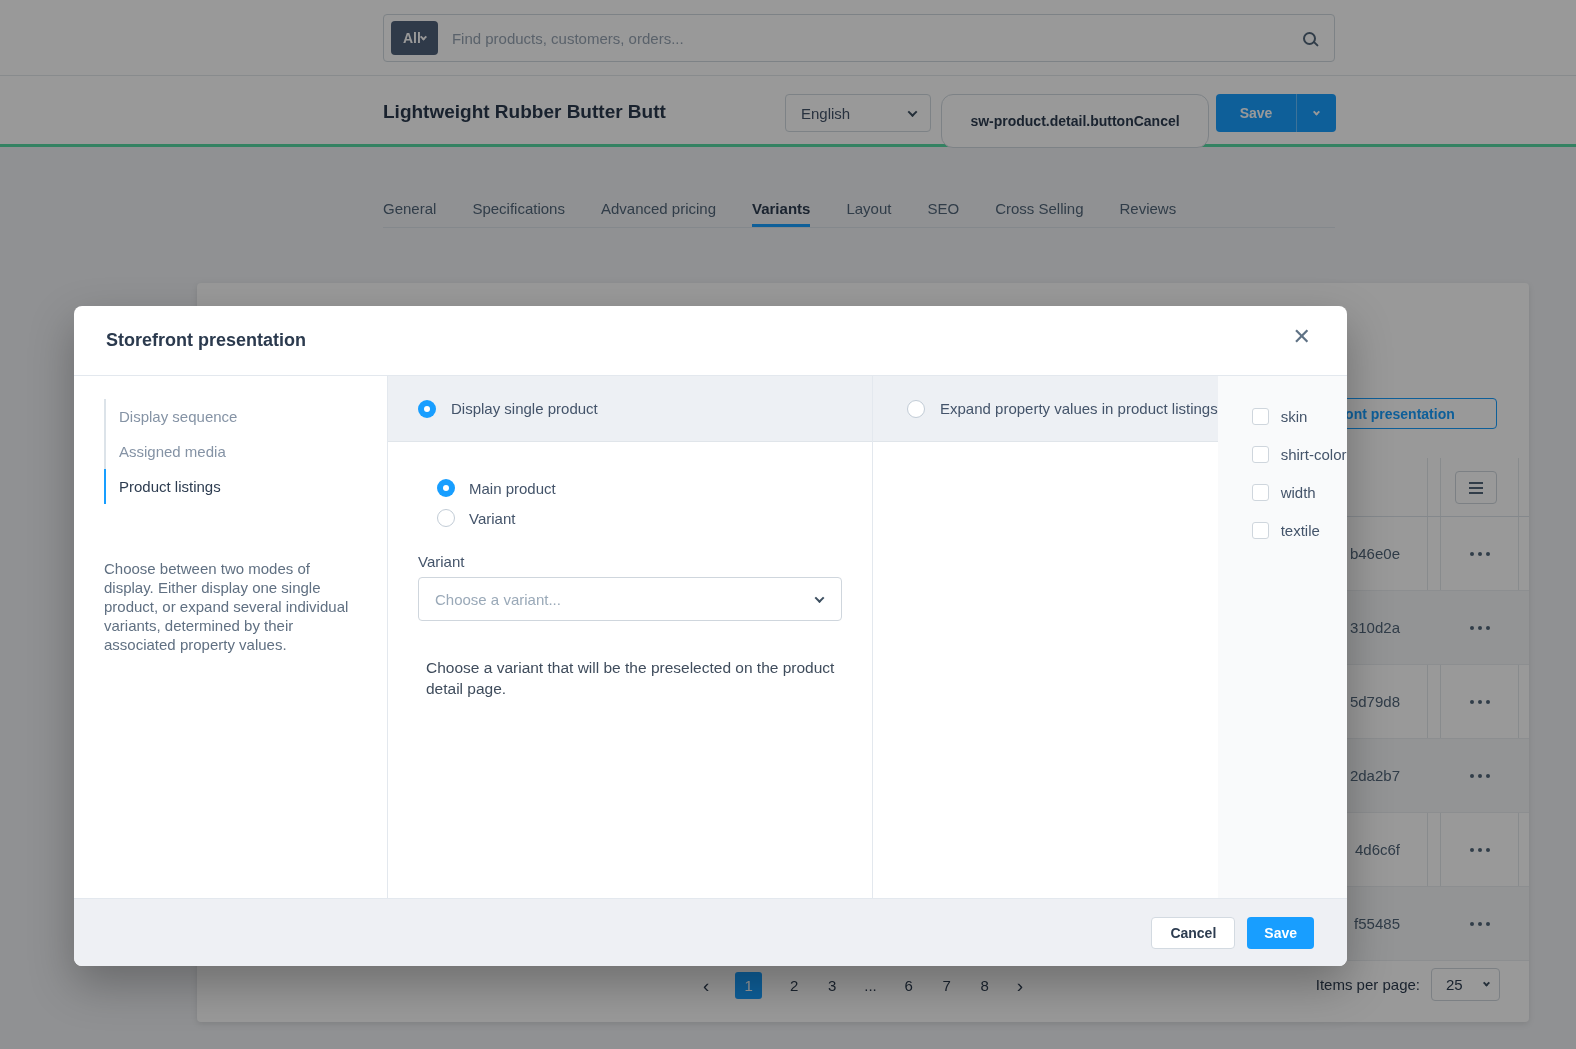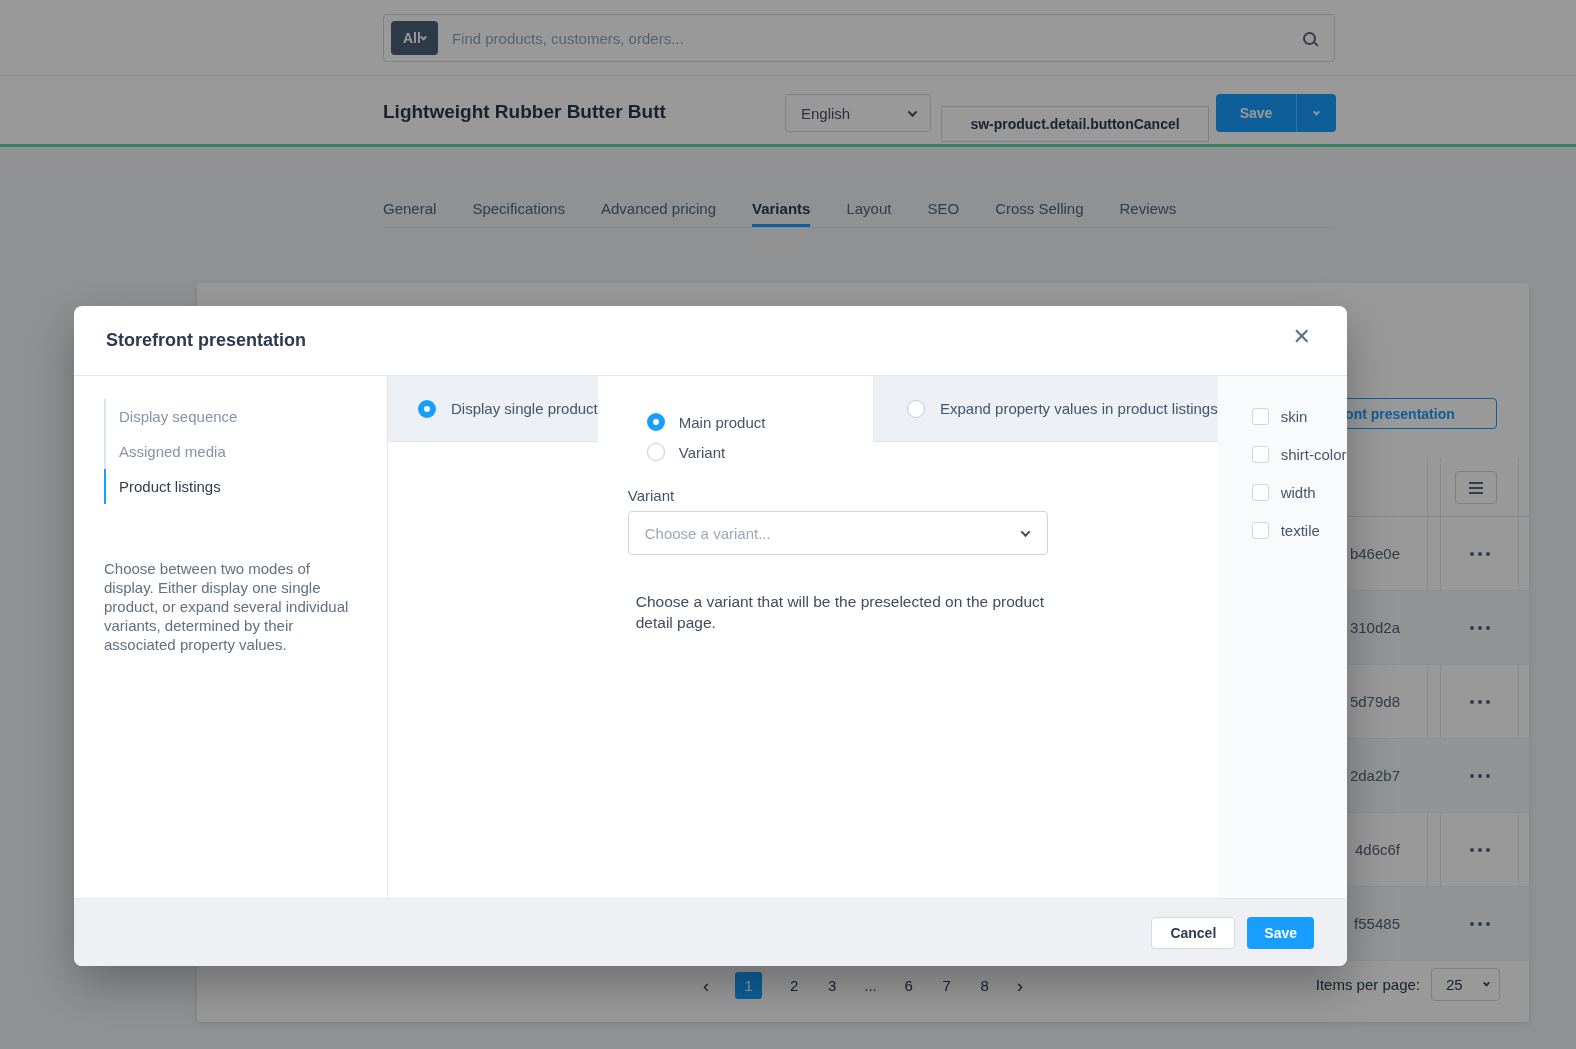--- a/index.html
+++ b/index.html
@@ -16,21 +16,21 @@
   .chev.sm { width:5px; height:5px; }
   .search-input { flex:1; border:none; outline:none; margin-left:14px; font-size:15px; color:#44546a; font-family:inherit; background:transparent; }
   .search-input::placeholder { color:#96a3b2; }
   .mag { position:relative; width:13px; height:13px; border:2px solid #52667a; border-radius:50%; display:inline-block; }
   .mag::after { content:''; position:absolute; width:6px; height:2px; background:#52667a; transform:rotate(45deg); right:-5px; bottom:-2px; border-radius:1px; }
   
   .smartbar { position:absolute; left:0; top:76px; width:1576px; height:71px; background:#fff; border-bottom:3px solid #57d9a3; }
   .sb-title { position:absolute; left:383px; top:101px; font-size:19px; font-weight:700; color:#2b3a4e; }
   .lang-select { position:absolute; left:785px; top:94px; width:146px; height:38px; background:#fff; border:1px solid #d1d9e0; border-radius:4px; display:flex; align-items:center; justify-content:space-between; padding:0 14px 0 15px; font-size:15px; color:#44546a; cursor:pointer; }
   .lang-select .chev { color:#3d4f60; }
-  .cancel-top { position:absolute; left:941px; top:106px; width:268px; height:36px; background:#fff; border:1px solid #d1d9e0; border-radius:0; font-size:14px; font-weight:700; color:#2d3c50; display:flex; align-items:center; justify-content:center; cursor:pointer; }
+  .cancel-top { position:absolute; left:941px; top:94px; width:268px; height:54px; background:#fff; border:1px solid #d1d9e0; border-radius:12px; font-size:14px; font-weight:700; color:#2d3c50; display:flex; align-items:center; justify-content:center; cursor:pointer; }
   .save-split { position:absolute; left:1216px; top:94px; width:120px; height:38px; background:#189eff; border-radius:4px; display:flex; color:#fff; cursor:pointer; }
   .save-main { flex:1; display:flex; align-items:center; justify-content:center; font-size:14px; font-weight:700; }
   .save-arrow { width:40px; display:flex; align-items:center; justify-content:center; border-left:1px solid rgba(255,255,255,0.35); }
   
   .tabs { position:absolute; left:383px; top:190px; width:952px; height:38px; border-bottom:1px solid #dde3e9; display:flex; gap:36px; }
   .tab { display:flex; align-items:center; height:100%; font-size:15px; color:#52667a; border-bottom:3px solid transparent; padding-top:2px; cursor:pointer; white-space:nowrap; }
   .tab.active { color:#2d3c50; font-weight:700; border-bottom-color:#189eff; }
   
   .card { position:absolute; left:197px; top:283px; width:1332px; height:739px; background:#fff; border-radius:4px; box-shadow:0 2px 6px rgba(0,0,0,0.10); }
   .sf-btn { position:absolute; right:32px; top:115px; width:240px; height:31px; border:1px solid #189eff; color:#189eff; border-radius:4px; background:#fff; font-size:14px; font-weight:700; display:flex; align-items:center; justify-content:center; cursor:pointer; white-space:nowrap; }
@@ -57,21 +57,21 @@
   .overlay { position:absolute; inset:0; background:rgba(0,0,0,0.40); z-index:50; }
   .modal { position:absolute; left:74px; top:306px; width:1273px; height:660px; background:#fff; border-radius:8px; z-index:100; box-shadow:0 18px 45px rgba(0,0,0,0.28); overflow:hidden; display:flex; flex-direction:column; }
   .m-head { height:70px; border-bottom:1px solid #e3e8ee; position:relative; flex:none; }
   .m-title { position:absolute; left:32px; top:24px; font-size:18px; font-weight:700; color:#2b3a4e; }
   .m-close { position:absolute; right:36px; top:20px; font-size:22px; color:#5f7285; cursor:pointer; line-height:1; font-weight:400; }
   .m-body { flex:1; display:flex; min-height:0; }
   .m-left { width:314px; border-right:1px solid #e3e8ee; padding:23px 26px 0 30px; }
   .m-nav-item { border-left:2px solid #dce3e9; padding:9px 0 9px 13px; font-size:15px; color:#8593a5; cursor:pointer; }
   .m-nav-item.active { border-left-color:#189eff; color:#2d3c50; }
   .m-desc { margin-top:55px; width:252px; font-size:15px; line-height:19px; color:#607082; }
-  .m-mid { width:485px; border-right:1px solid #e3e8ee; display:flex; flex-direction:row; }
+  .m-mid { width:485px; border-right:1px solid #e3e8ee; display:flex; flex-direction:column; }
   .m-right { flex:1; display:flex; flex-direction:row; }
   .mode-head { height:66px; background:#edf0f4; border-bottom:1px solid #e0e5ea; display:flex; align-items:center; padding-left:30px; gap:15px; flex:none; }
   .m-right .mode-head { padding-left:34px; }
   .mode-label { font-size:15px; color:#44546a; }
   .radio { width:18px; height:18px; border-radius:50%; background:#fff; border:1px solid #c2ccd6; position:relative; flex:none; cursor:pointer; }
   .radio.sel { background:#189eff; border:none; }
   .radio.sel::after { content:''; position:absolute; width:6px; height:6px; background:#fff; border-radius:50%; left:6px; top:6px; }
   .mid-body { padding:37px 30px 0 30px; background:#fff; flex:1; }
   .opt-row { display:flex; align-items:center; gap:14px; margin-bottom:12px;padding-left:19px; }
   .opt-label { font-size:15px; color:#44546a; }

